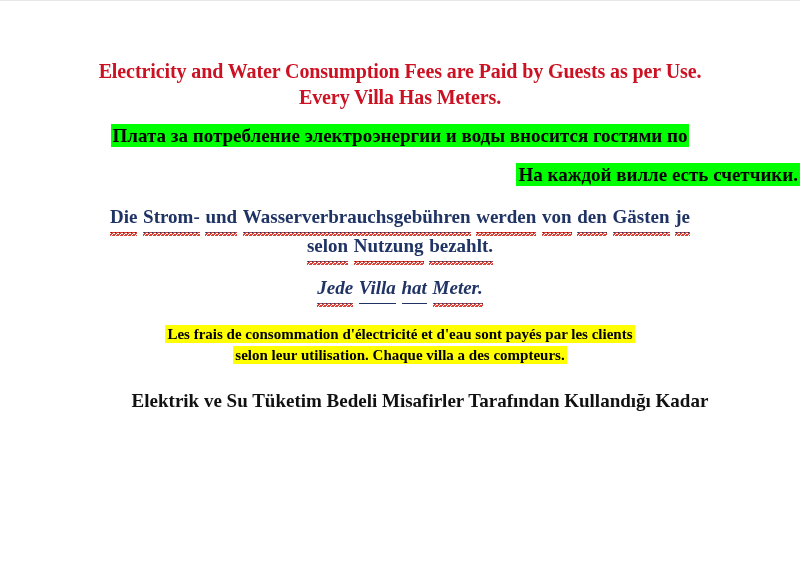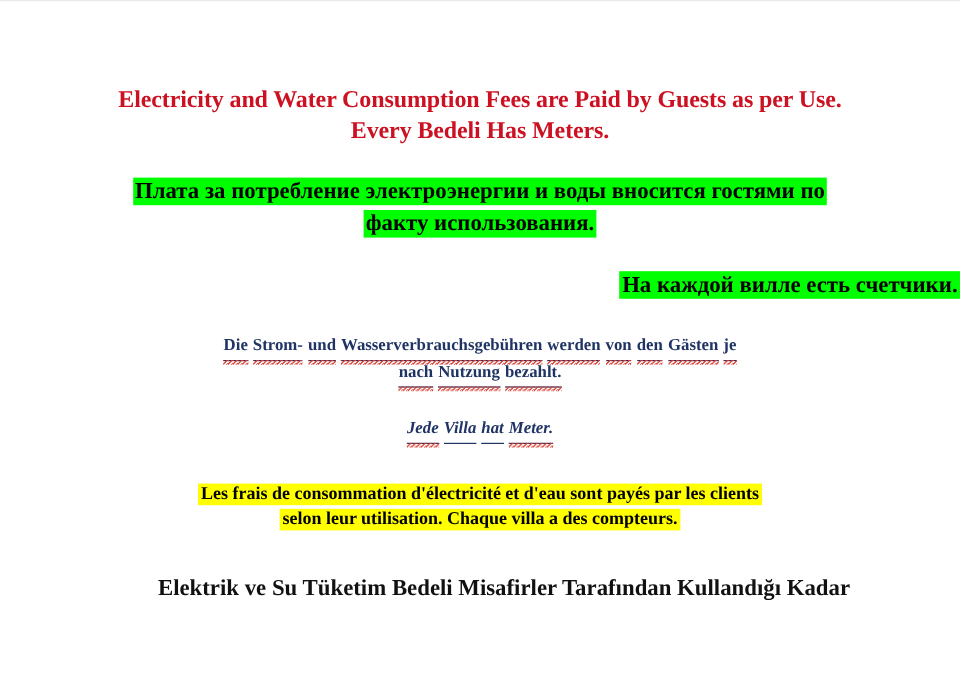--- a/index.html
+++ b/index.html
@@ -19,21 +19,21 @@
 
   .page {
     width: 800px;
     height: 565px;
     position: relative;
     background: #ffffff;
   }
 
   .block {
     text-align: center;
-    margin: 12px auto;
+    margin: 0 auto;
     padding: 0;
   }
 
   .line {
     display: block;
     line-height: 1.30;
   }
 
   
   .sec-en {
@@ -68,21 +68,21 @@
     text-align: right;
   }
 
   
   .sec-de {
     padding-top: 15px;
   }
   .sec-de .line {
     color: #1f3364;
     font-weight: bold;
-    font-size: 14px;
+    font-size: 19px;
     line-height: 1.42;
   }
   .sec-de-2 {
     padding-top: 13px;
     font-style: italic;
   }
 
   
   .w {
     position: relative;
@@ -152,34 +152,33 @@
     margin-left: 2px;
   }
 </style>
 </head>
 <body>
 
 <div class="page">
 
   <div class="block sec-en">
     <span class="line">Electricity and Water Consumption Fees are Paid by Guests as per Use.</span>
-    <span class="line">Every Bedeli Has Meters.</span>
+    <span class="line">Every Villa Has Meters.</span>
   </div>
 
   <div class="block sec-ru">
     <span class="line"><span class="hl">Плата за потребление электроэнергии и воды вносится гостями по</span></span>
-    <span class="line"><span class="hl">факту использования.</span></span>
   </div>
   <div class="block sec-ru sec-ru-2">
     <span class="line"><span class="hl">На каждой вилле есть счетчики.</span></span>
   </div>
 
   <div class="block sec-de">
     <span class="line"><span class="w sq">Die</span><span class="gap"></span><span class="w sq">Strom-</span><span class="gap"></span><span class="w sq">und</span><span class="gap"></span><span class="w sq">Wasserverbrauchsgebühren</span><span class="gap"></span><span class="w sq">werden</span><span class="gap"></span><span class="w sq">von</span><span class="gap"></span><span class="w sq">den</span><span class="gap"></span><span class="w sq">Gästen</span><span class="gap"></span><span class="w sq">je</span></span>
-    <span class="line"><span class="w sq">nach</span><span class="gap"></span><span class="w sq">Nutzung</span><span class="gap"></span><span class="w sq">bezahlt.</span></span>
+    <span class="line"><span class="w sq">selon</span><span class="gap"></span><span class="w sq">Nutzung</span><span class="gap"></span><span class="w sq">bezahlt.</span></span>
   </div>
   <div class="block sec-de sec-de-2">
     <span class="line"><span class="w sq">Jede</span><span class="gap"></span><span class="w nosq">Villa</span><span class="gap"></span><span class="w nosq">hat</span><span class="gap"></span><span class="w sq">Meter.</span></span>
   </div>
 
   <div class="block sec-fr">
     <span class="line"><span class="hl">Les frais de consommation d'électricité et d'eau sont payés par les clients</span></span>
     <span class="line"><span class="hl">selon leur utilisation. Chaque villa a des compteurs.</span></span>
   </div>
 

